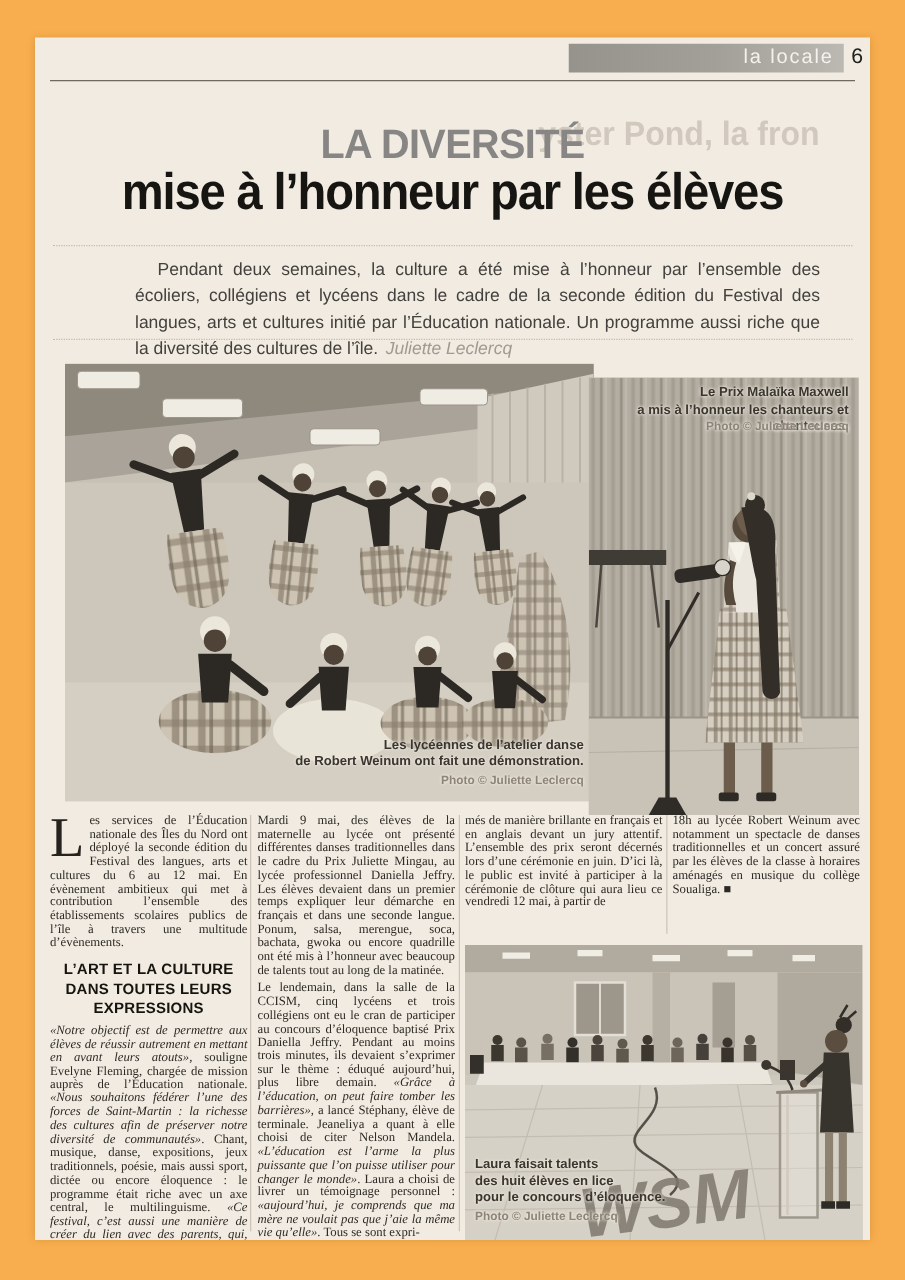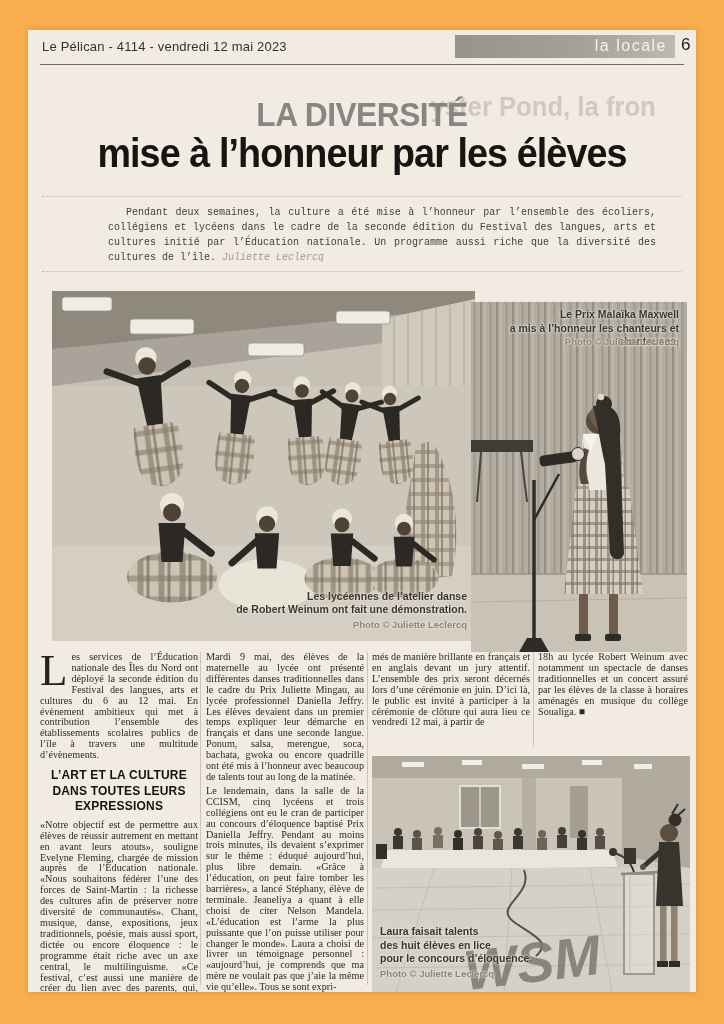--- a/index.html
+++ b/index.html
@@ -22,22 +22,22 @@
               color:rgba(150,138,120,.35);white-space:nowrap;overflow:hidden;transform:scaleX(.95);}
   .kicker{position:absolute;left:0;top:66px;width:100%;text-align:center;font-weight:bold;
           font-size:33px;color:#878685;letter-spacing:-.5px;transform:scaleX(.96);}
   .headline-main{position:absolute;left:0;top:100px;width:100%;text-align:center;font-weight:bold;
           font-size:41px;color:#161512;letter-spacing:-1px;transform:scaleX(.92);}
 
   .dotted{position:absolute;left:14px;width:640px;border-top:1px dotted #c3bbac;height:0;}
   .d1{top:166px}.d2{top:241px}
 
   
-  .lede{position:absolute;left:80px;top:175px;width:548px;font-size:10px;line-height:1.5;
-        color:#43413d;text-align:justify;text-indent:18px;margin:0;font-family:Liberation Mono, monospace;}
+  .lede{position:absolute;left:80px;top:175px;width:548px;font-size:14px;line-height:1.5;
+        color:#43413d;text-align:justify;text-indent:18px;margin:0;}
   .byline{font-style:italic;color:#a09a90;margin-left:6px;}
 
   
   .photo{position:absolute;background:#c6c0b5;overflow:hidden;}
   .photo svg{display:block;}
   .ph-dance{left:24px;top:261px;width:423px;height:350px;}
   .ph-singer{left:443px;top:261px;width:216px;height:350px;margin-top:11px;}
   .ph-elo{left:344px;top:726px;width:318px;height:236px;}
   .photo-caption{position:absolute;font-weight:bold;font-size:10.5px;line-height:1.3;color:#3a362f;
         white-space:pre-line;text-shadow:0 0 3px rgba(238,233,223,.95),0 0 3px rgba(238,233,223,.95);}
@@ -53,33 +53,32 @@
        line-height:1.07;color:#2d2a25;text-align:justify;}
   .col p{margin:0 0 3px 0;}
   .c1{left:12px;width:158px;}
   .c2{left:178px;width:158px;}
   .c3{left:344px;width:158px;}
   .c4{left:510px;width:150px;}
   .dropcap{float:left;font-family:"Liberation Serif",serif;font-size:45px;line-height:34px;
            padding:1px 4px 0 0;color:#26231f;}
   .subhead{font-family:"Liberation Sans",sans-serif;font-weight:bold;font-size:12px;
            line-height:1.3;text-align:center;color:#16140f;margin:7px 0 5px;letter-spacing:.2px;}
-  .it{margin-top:40px;}
+  .it{font-style:italic;margin-top:40px;}
   .colrule{position:absolute;width:1px;background:#ccc5b7;top:622px;}
   .r1{left:172px;height:333px;}
   .r2{left:339px;height:333px;}
   .r3{left:505px;height:95px;}
 </style>
 </head>
 <body>
 
 <div class="canvas">
   <div class="paper">
 
-    <div class="masthead">Le Pélican -  4114  - vendredi 12 mai 2023</div>
     <div class="section-box">
       <span class="section-label">la locale</span>
     </div>
     <div class="page-number">6</div>
     <div class="head-rule"></div>
 
     <div class="ghost-line">yster Pond, la fron</div>
     <div class="kicker">LA DIVERSITÉ</div>
     <div class="headline-main">mise à l’honneur par les élèves</div>
 

